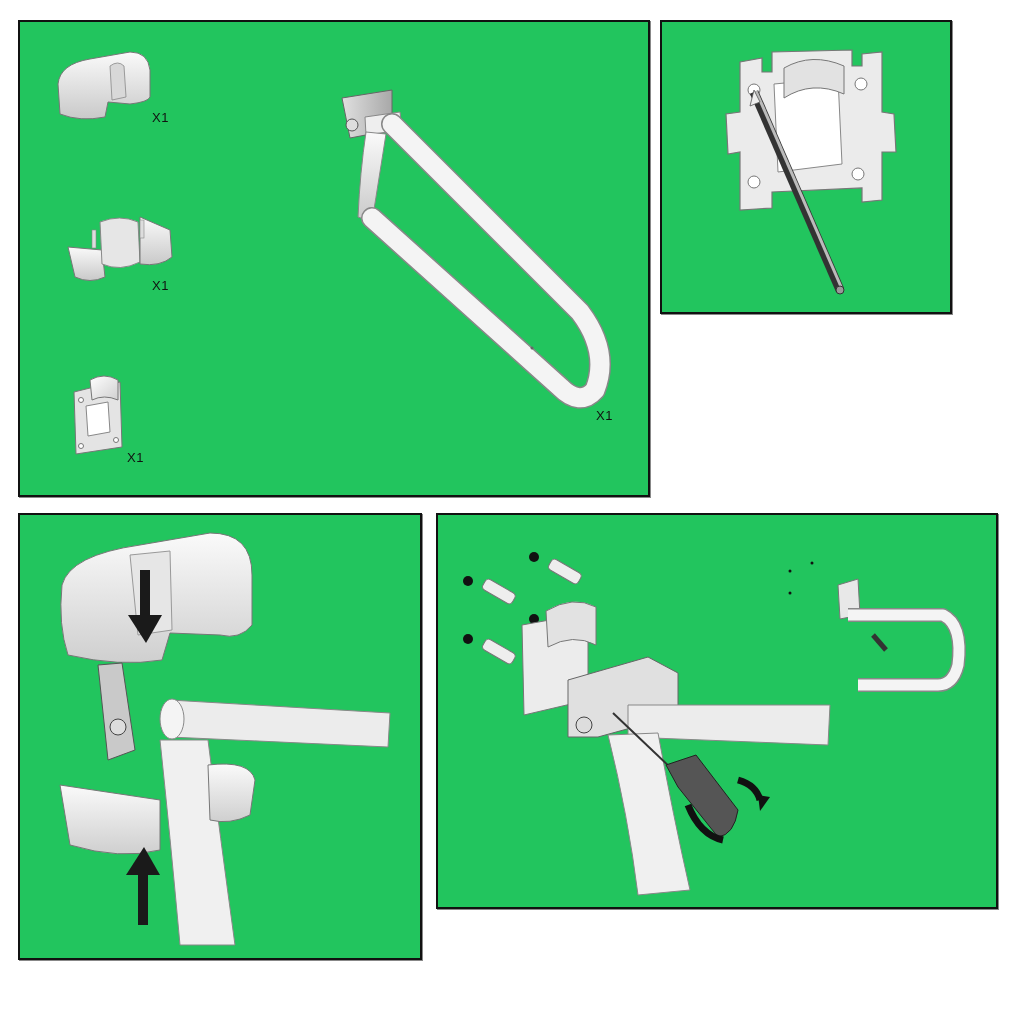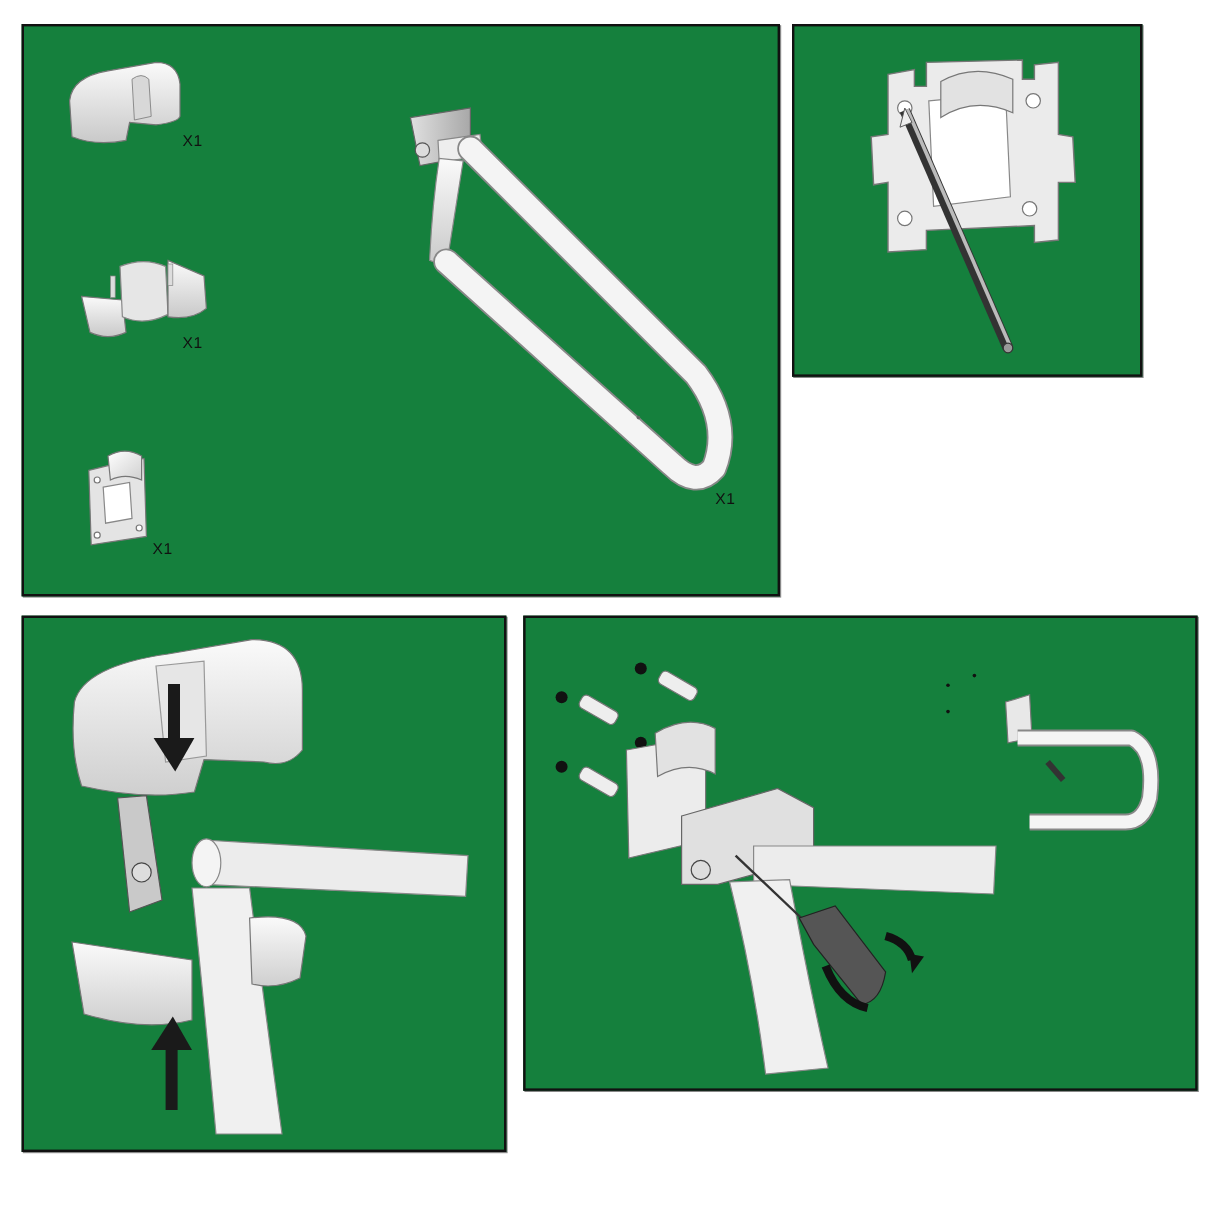--- a/index.html
+++ b/index.html
@@ -1,17 +1,17 @@
 <!DOCTYPE html>
 <html><head>
 <meta charset="utf-8">
 <style>
   html,body{margin:0;padding:0;background:#ffffff;}
   body{width:1024px;height:1024px;position:relative;overflow:hidden;font-family:"Liberation Sans",sans-serif;}
-  .panel{position:absolute;border:2px solid #111;background:#15803d;box-sizing:border-box;box-shadow:1px 1px 0 #888;}
+  .panel{position:absolute;border:2px solid #111;background:#22c55e;box-sizing:border-box;box-shadow:1px 1px 0 #888;}
   .panel svg{position:absolute;left:0;top:0;}
   .qty{position:absolute;font-size:13px;color:#111;letter-spacing:0.5px;}
 </style>
 </head>
 <body>
 
 <div class="panel" style="left:18px;top:20px;width:632px;height:477px;">
   <svg width="628" height="473">
     <defs>
       <linearGradient id="g1" x1="0" y1="0" x2="0" y2="1">

